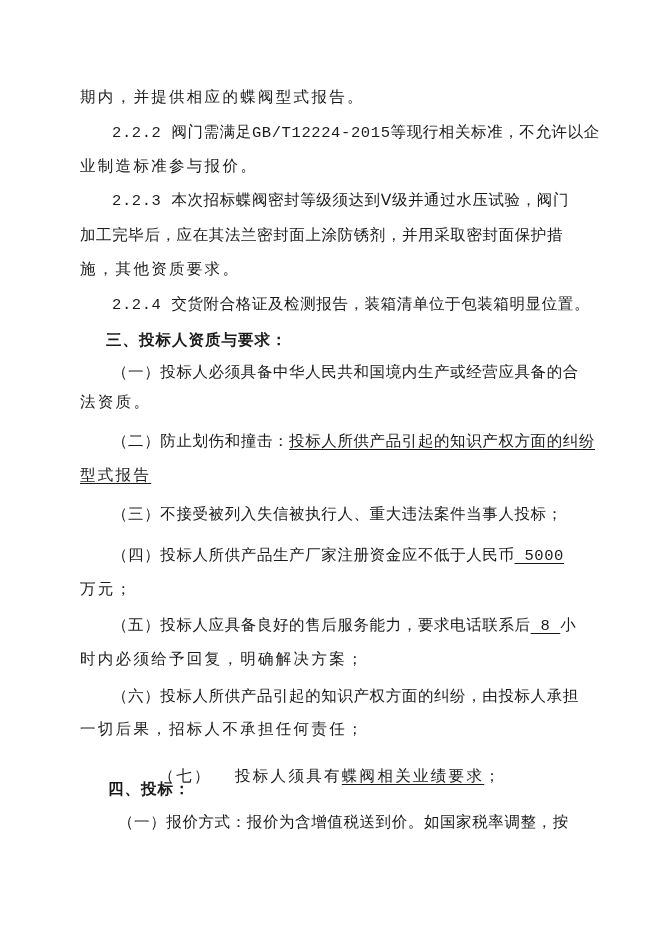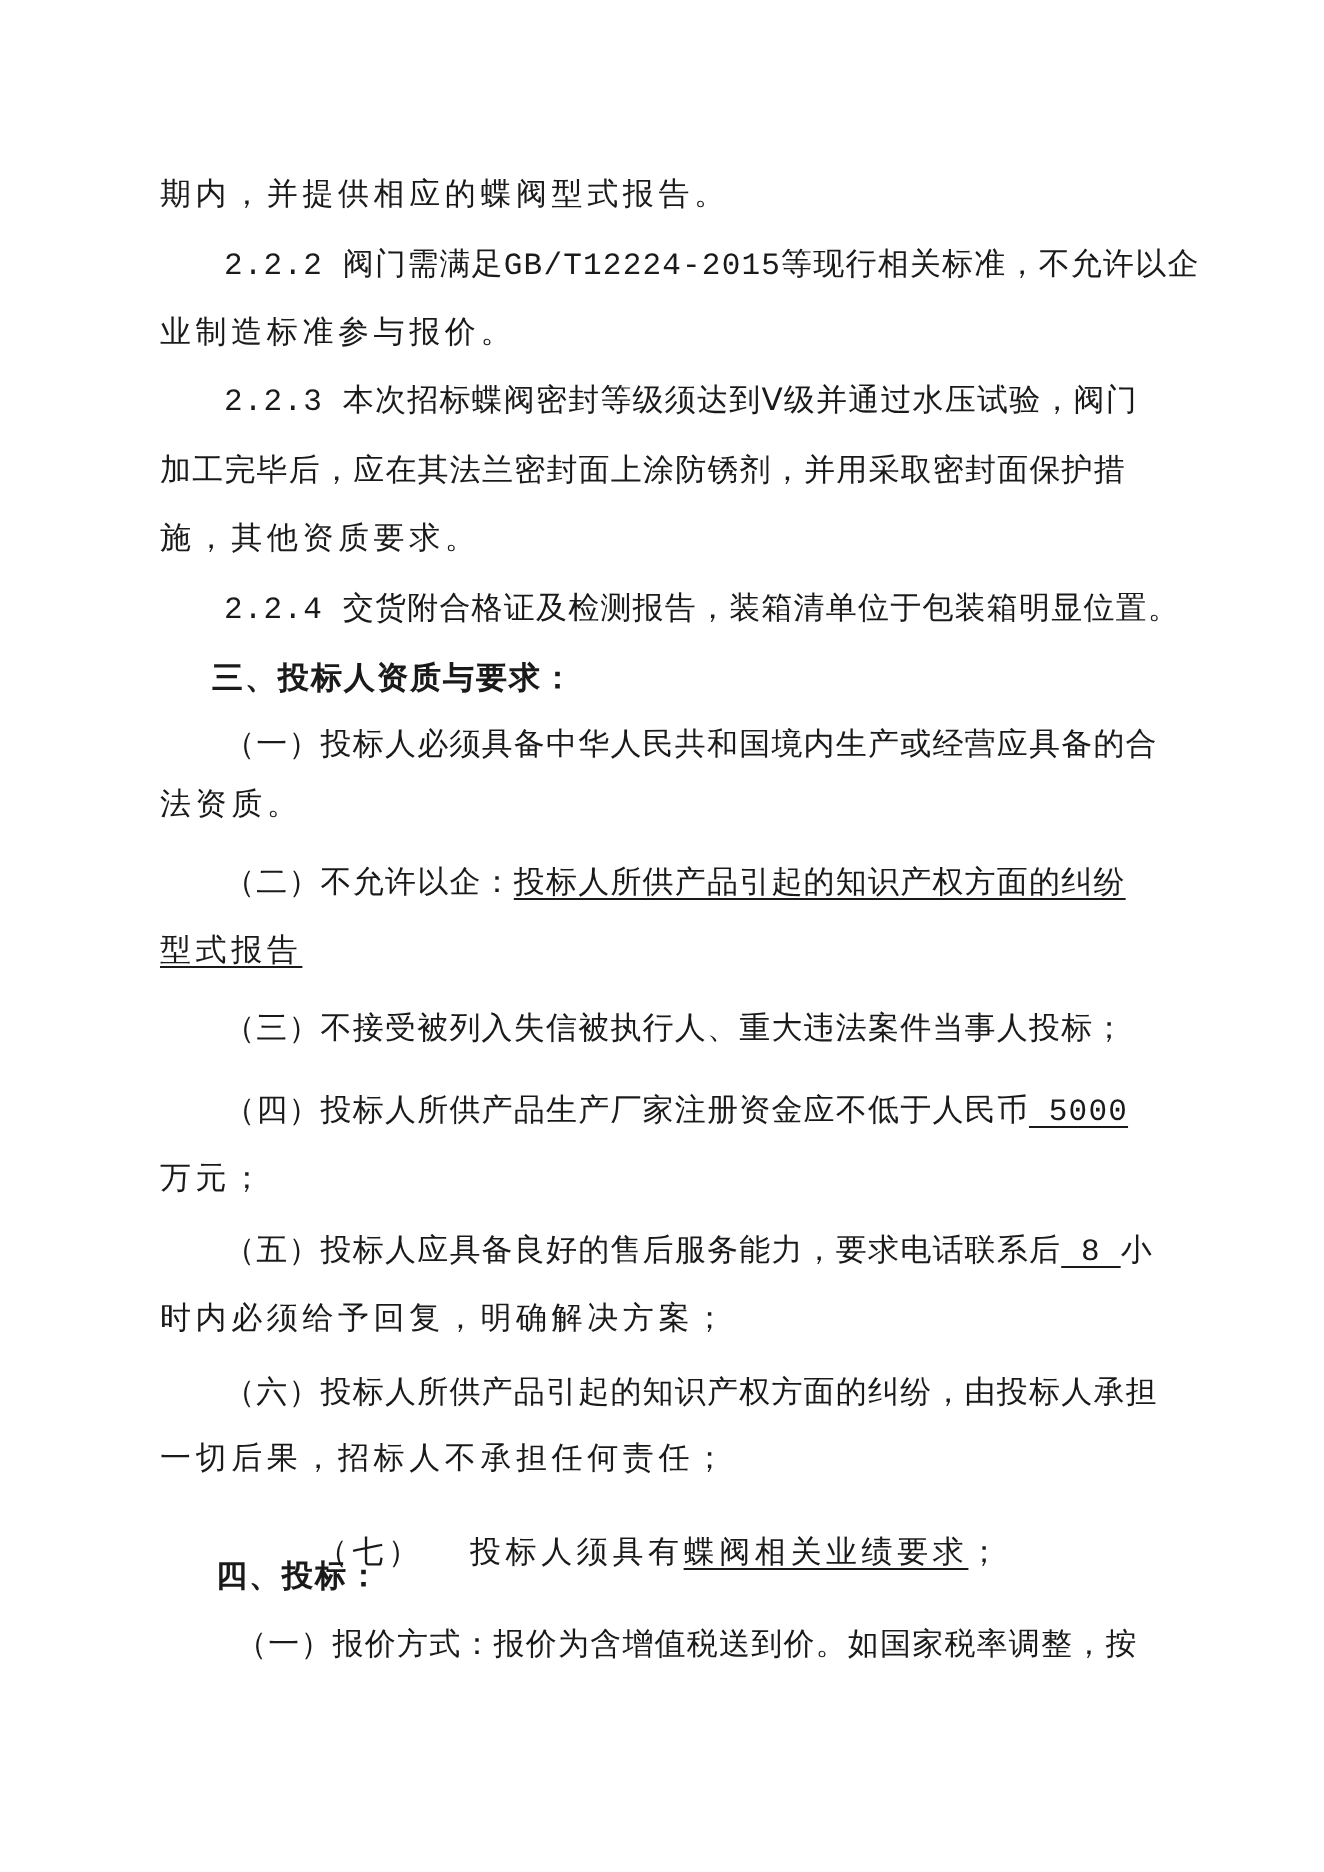--- a/index.html
+++ b/index.html
@@ -19,21 +19,21 @@
   <div class="line indent tight" style="top:123px">2.2.2 阀门需满足GB/T12224-2015等现行相关标准，不允许以企</div>
   <div class="line" style="top:157px">业制造标准参与报价。</div>
   <div class="line indent tight" style="top:191px">2.2.3 本次招标蝶阀密封等级须达到Ⅴ级并通过水压试验，阀门</div>
   <div class="line tight" style="top:226px">加工完毕后，应在其法兰密封面上涂防锈剂，并用采取密封面保护措</div>
   <div class="line" style="top:260px">施，其他资质要求。</div>
   <div class="line indent tight" style="top:295px">2.2.4 交货附合格证及检测报告，装箱清单位于包装箱明显位置。</div>
   <div class="line h" style="top:330px; left:106px">三、投标人资质与要求：</div>
   <div class="line indent tight" style="top:363px">（一）投标人必须具备中华人民共和国境内生产或经营应具备的合</div>
   <div class="line" style="top:393px">法资质。</div>
   <div class="line indent tight" style="top:432px">
-    <span>（二）不允许以企：</span><span class="u">投标人所供产品引起的知识产权方面的纠纷</span>
+    <span>（二）防止划伤和撞击：</span><span class="u">投标人所供产品引起的知识产权方面的纠纷</span>
   </div>
   <div class="line" style="top:466px">
     <span class="u">型式报告</span>
   </div>
   <div class="line indent tight" style="top:505px">（三）不接受被列入失信被执行人、重大违法案件当事人投标；</div>
   <div class="line indent tight" style="top:546px">
     <span>（四）投标人所供产品生产厂家注册资金应不低于人民币</span><span class="u"> 5000</span>
   </div>
   <div class="line" style="top:580px">万元；</div>
   <div class="line indent tight" style="top:616px">

